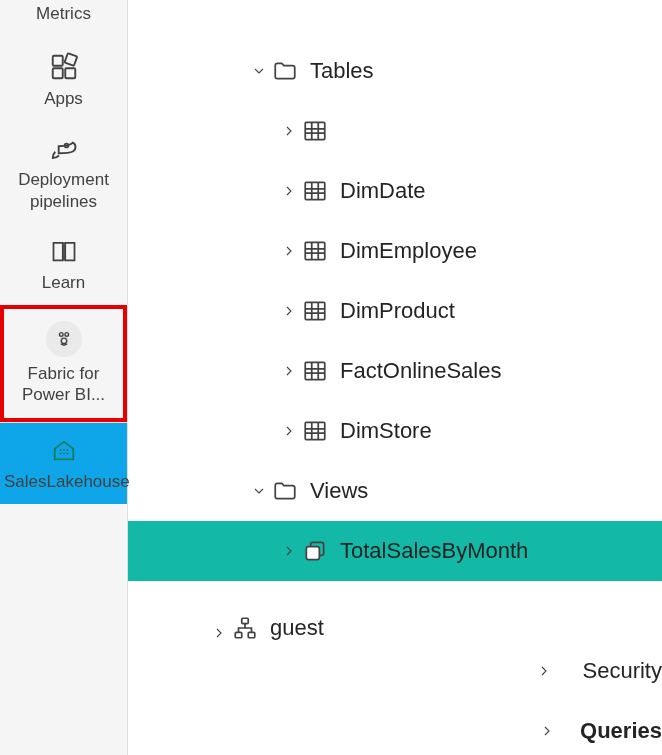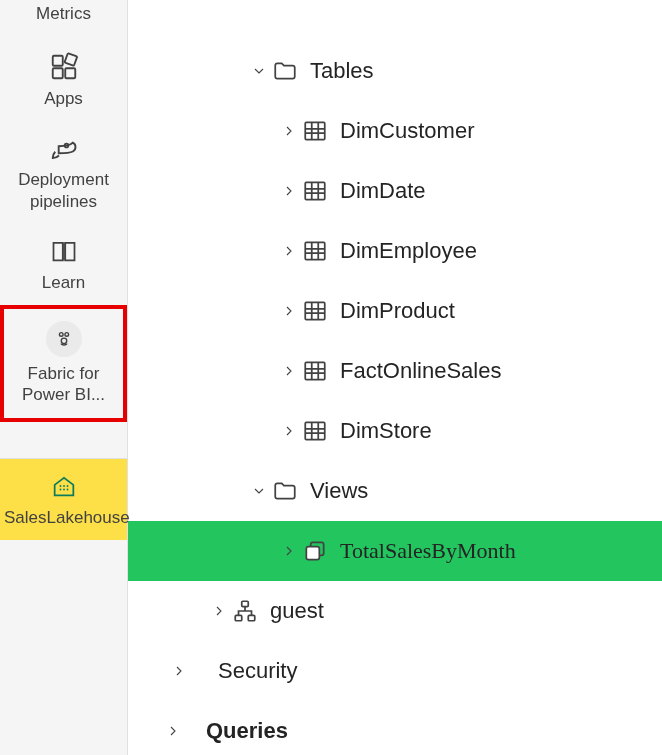--- a/index.html
+++ b/index.html
@@ -39,66 +39,64 @@
       height: 30px;
       display: flex;
       align-items: center;
       justify-content: center;
       margin-bottom: 6px;
     }
     .sidebar-item.highlighted {
       border: 4px solid #e60000;
     }
     .sidebar-item.active {
-      background: #fde047;
-      margin-top: 36px;
+      background: #0ea5e9;
     }
     .sidebar-item.active .lbl { font-weight: 400; }
     .sidebar-item .lbl { max-width: 100%; }
     .sidebar svg { stroke: #424242; fill: none; stroke-width: 1.5; }
 
     .main {
       flex: 1;
       padding-top: 8px;
       overflow: hidden;
       margin-top: 33px;
     }
     .tree { font-size: 22px; color: #242424; }
     .tree-row {
       display: flex;
       align-items: center;
       height: 60px;
       cursor: pointer;
       white-space: nowrap;
     }
     .tree-row.selected {
-      background: #22c55e;
-      font-family: Liberation Serif, serif;
+      background: #14b8a6;
     }
     .tree-row .chev {
       width: 22px;
       display: flex;
       justify-content: center;
       align-items: center;
       color: #616161;
     }
     .tree-row .node-icon {
       width: 30px;
       display: flex;
       justify-content: center;
       align-items: center;
       margin-right: 10px;
     }
     .tree-row .node-label { }
     .tree-row.bold .node-label { font-weight: 700; }
     .tree-row svg { stroke: #424242; fill: none; stroke-width: 1.6; }
 
     
-    .ind-0 { padding-left: 40px; }
-    .ind-1 { padding-left: 80px; }
+    .ind-0 { padding-left: 40px; justify-content: flex-end; }
+    .ind-1 { padding-left: 80px; align-items: flex-end; }
     .ind-2 { padding-left: 120px; }
     .ind-3 { padding-left: 150px; }
   </style>
 </head>
 <body>
 
 <div class="sidebar">
 
   <div class="sidebar-item" style="min-height:40px; padding-top:0;">
     <span class="lbl">Metrics</span>
@@ -190,21 +188,20 @@
           <svg width="16" height="16" viewBox="0 0 24 24">
             <path d="M9 6l6 6-6 6"></path>
           </svg>
         </span>
       <span class="node-icon">
           <svg width="26" height="26" viewBox="0 0 24 24">
             <rect x="3" y="4" width="18" height="16" rx="1"></rect>
             <path d="M3 10h18M3 14h18M9 4v16M15 4v16"></path>
           </svg>
         </span>
-      <span class="node-label">DimCustomer</span>
     </div>
     <div class="tree-row ind-3">
       <span class="chev">
           <svg width="16" height="16" viewBox="0 0 24 24">
             <path d="M9 6l6 6-6 6"></path>
           </svg>
         </span>
       <span class="node-icon">
           <svg width="26" height="26" viewBox="0 0 24 24">
             <rect x="3" y="4" width="18" height="16" rx="1"></rect>

